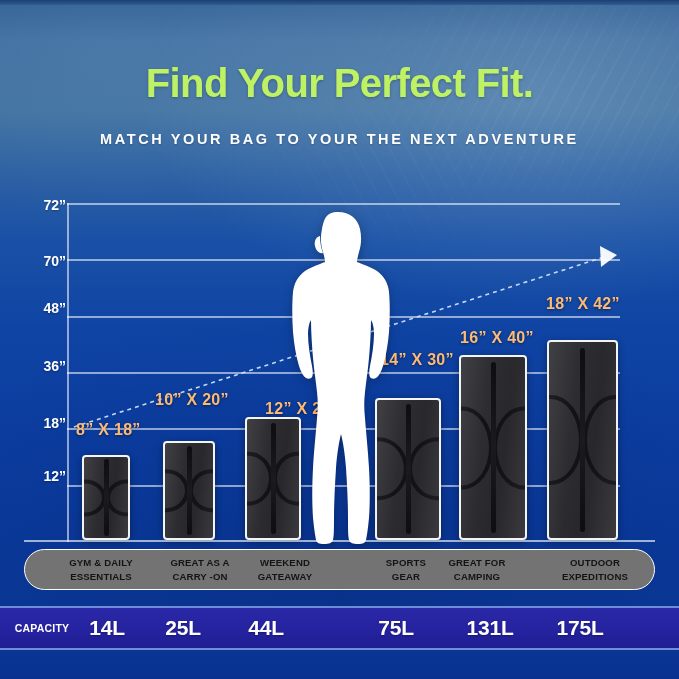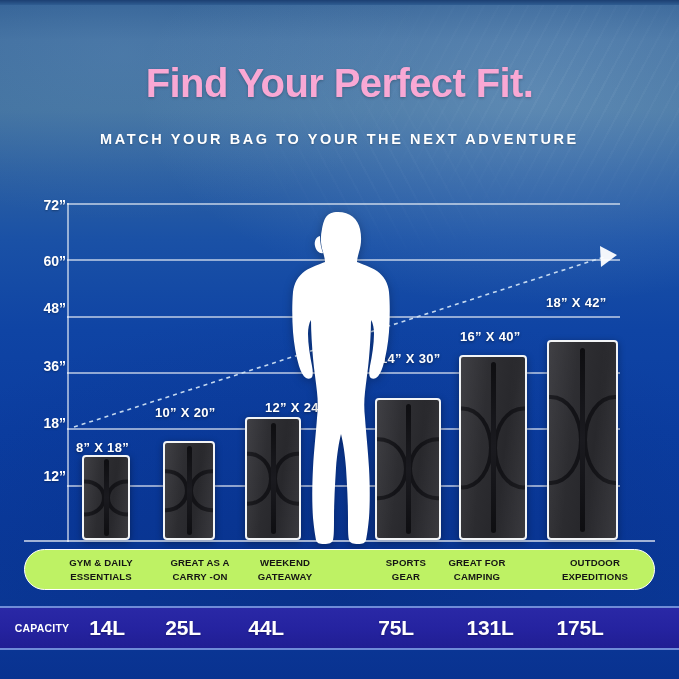--- a/index.html
+++ b/index.html
@@ -61,21 +61,21 @@
   .bg-topline {
     position: absolute; left:0; top:0; width:679px; height:5px;
     background: linear-gradient(180deg, #1c3f72, #2f5d92);
   }
 
   
   .title {
     position: absolute;
     left: 0; top: 63px; width: 679px;
     text-align: center;
-    color: #f9a8d4;
+    color: #bef264;
     font-size: 40px;
     font-weight: bold;
     letter-spacing: -0.6px;
     line-height: 1;
     text-shadow: 0 1px 3px rgba(0,0,0,0.25);
   }
   .subtitle {
     position: absolute;
     left: 0; top: 131px; width: 679px;
     text-align: center;
@@ -166,42 +166,42 @@
     width: 96%;
     height: 46%;
     transform: translateY(-50%);
   }
   .bag .sheen {
     position: absolute; inset: 0;
     background: linear-gradient(95deg, rgba(255,255,255,0.055) 0%, rgba(255,255,255,0) 36%, rgba(255,255,255,0) 64%, rgba(255,255,255,0.05) 100%);
   }
   .bag-label {
     position: absolute;
-    color: #ffffff;
-    font-size: 13px;
+    color: #fdba74;
+    font-size: 16px;
     font-weight: bold;
     letter-spacing: 0.3px;
     white-space: nowrap;
     text-shadow: 0 1px 3px rgba(0,0,0,0.45);
   }
 
   
   .silhouette {
     position: absolute;
     left: 276px; top: 210px;
     width: 130px; height: 336px;
     filter: drop-shadow(0 2px 5px rgba(0,0,0,0.28));
   }
 
   
   .cat-band {
     position: absolute;
     left: 24px; top: 549px;
     width: 631px; height: 41px;
-    background: #bef264;
+    background: #737373;
     border: 1.6px solid #ffffff;
     border-radius: 21px;
   }
   .cat-item {
     position: absolute;
     top: 6px;
     text-align: center;
     color: #141414;
     font-size: 9.6px;
     font-weight: bold;
@@ -265,47 +265,47 @@
         <div class="gridline" style="top: 203px;"></div>
         <div class="gridline" style="top: 259px;"></div>
         <div class="gridline" style="top: 316px;"></div>
         <div class="gridline" style="top: 372px;"></div>
         <div class="gridline" style="top: 428px;"></div>
         <div class="gridline" style="top: 485px;"></div>
       </div>
     <div class="axis-vert"></div>
     <div id="ylabels-host">
         <div class="y-label" style="top: 197px;">72”</div>
-        <div class="y-label" style="top: 253px;">60”</div>
+        <div class="y-label" style="top: 253px;">70”</div>
         <div class="y-label" style="top: 300px; text-align: right;">48”</div>
         <div class="y-label" style="top: 358px;">36”</div>
         <div class="y-label" style="top: 415px;">18”</div>
         <div class="y-label" style="top: 468px;">12”</div>
       </div>
 
     <svg class="trend" viewBox="0 0 679 679">
       <line x1="74" y1="427" x2="604" y2="257" stroke="#cfe2f5" stroke-width="1.6" stroke-dasharray="4 4" opacity="0.95"></line>
       <polygon points="600,246 617,255 601,267" fill="#ffffff" opacity="0.95"></polygon>
     </svg>
 
     <div id="bags-host">
         <div class="bag" style="left: 82px; top: 455px; width: 48px; height: 85px;">
           <div class="arc-l"></div>
           <div class="arc-r"></div>
           <div class="strap"></div>
           <div class="sheen"></div>
         </div>
-        <div class="bag-label" style="left: 76px; top: 440px;">8” X 18”</div>
+        <div class="bag-label" style="left: 76px; top: 421px;">8” X 18”</div>
         <div class="bag" style="left: 163px; top: 441px; width: 52px; height: 99px;">
           <div class="arc-l"></div>
           <div class="arc-r"></div>
           <div class="strap"></div>
           <div class="sheen"></div>
         </div>
-        <div class="bag-label" style="left: 155px; top: 405px;">10” X 20”</div>
+        <div class="bag-label" style="left: 155px; top: 391px;">10” X 20”</div>
         <div class="bag" style="left: 245px; top: 417px; width: 56px; height: 123px;">
           <div class="arc-l"></div>
           <div class="arc-r"></div>
           <div class="strap"></div>
           <div class="sheen"></div>
         </div>
         <div class="bag-label" style="left: 241px; top: 400px; margin-left: 24px;">12” X 24”</div>
         <div class="bag" style="left: 375px; top: 398px; width: 66px; height: 142px;">
           <div class="arc-l"></div>
           <div class="arc-r"></div>

